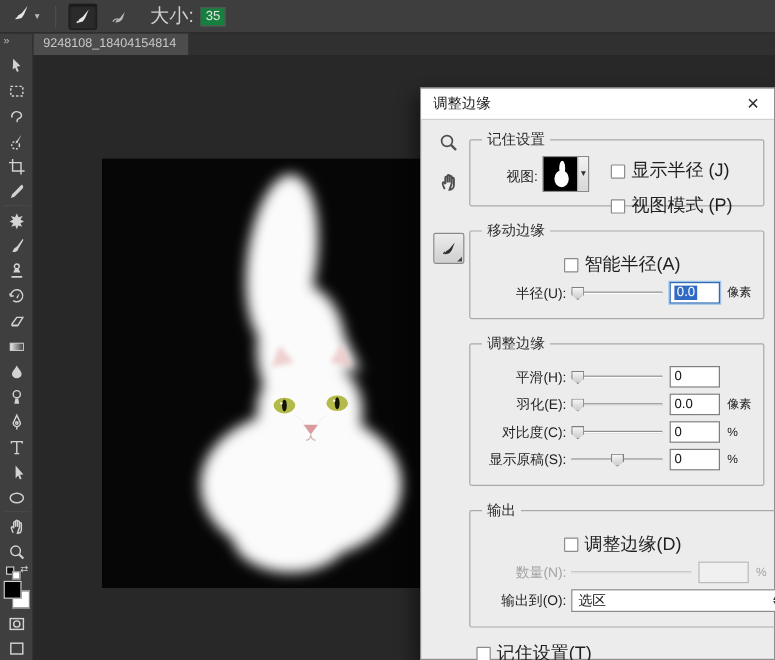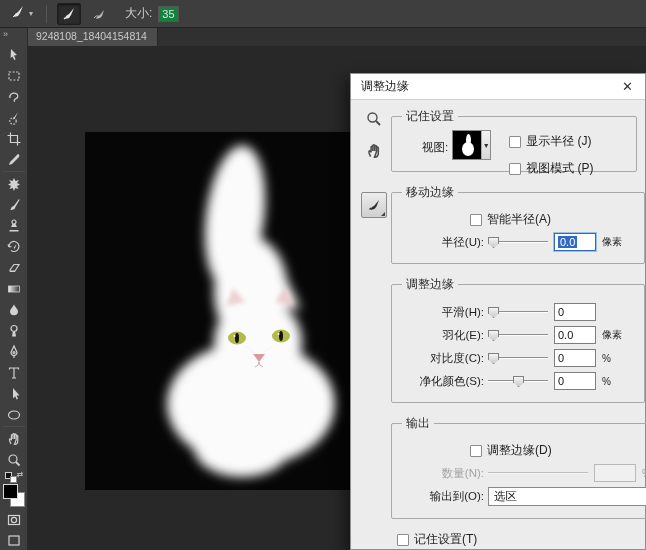--- a/index.html
+++ b/index.html
@@ -9,21 +9,21 @@
 
   
   .options-bar { position:absolute; left:0; top:0; width:646px; height:28px; background:#3e3e3e;
     border-bottom:1px solid #232323; display:flex; align-items:center; gap:6px; padding:0 6px; }
   .tool-preview { display:flex; align-items:center; gap:2px; padding:2px 3px; }
   .dd-arrow { color:#bbb; font-size:8px; }
   .ob-sep { width:1px; height:18px; background:#2c2c2c; border-right:1px solid #555; margin:0 4px; }
   .obtn { width:24px; height:22px; display:flex; align-items:center; justify-content:center;
     background:transparent; border:1px solid transparent; border-radius:2px; }
   .obtn.pressed { background:#2b2b2b; border-color:#1e1e1e; box-shadow:inset 0 1px 2px #111; }
-  .ob-label { color:#cfcfcf; font-size:12px; margin-left:8px; }
+  .ob-label { color:#cfcfcf; font-size:16px; margin-left:8px; }
   .ob-value { color:#e2e2e2; font-size:11px; background:#15803d; border:1px solid #555;
     padding:1px 3px; min-width:18px; text-align:left; }
 
   
   .toolbar { position:absolute; left:0; top:28px; width:28px; height:522px; background:#3f3f3f;
     border-right:1px solid #2a2a2a; display:flex; flex-direction:column; align-items:center; overflow:hidden; }
   .tb-collapse { color:#b5b5b5; font-size:9px; align-self:flex-start; padding:1px 3px; letter-spacing:-1px; }
   .tb-grip { width:18px; height:4px; margin:1px 0 3px 0;
     background:repeating-linear-gradient(90deg,#555 0 2px,transparent 2px 4px); }
   .ticon { width:24px; height:21px; display:flex; align-items:center; justify-content:center; flex:0 0 auto; }
@@ -60,24 +60,24 @@
   .side-gap { height:10px; }
   .brush-btn { margin-top:28px; width:26px; height:26px; background:linear-gradient(#ececec,#cfcfcf);
     border:1px solid #8a8a8a; border-radius:2px; position:relative; display:flex; align-items:center; justify-content:center; }
   .brush-btn svg { stroke:#2e2e2e; }
   .brush-btn::after { content:""; position:absolute; right:1px; bottom:1px; border-left:4px solid transparent;
     border-bottom:4px solid #444; }
 
   fieldset { border:1px solid #a9a9a9; border-radius:2px; margin-bottom:12px; padding:5px 6px 7px 6px; }
   legend { font-size:12px; color:#2d2d2d; padding:0 4px; margin-left:4px; }
 
-  .row { display:flex; align-items:center; margin:5px 12px; }
+  .row { display:flex; align-items:center; margin:5px 0; }
   .rlabel { font-size:11.5px; color:#1f1f1f; width:78px; text-align:right; padding-right:4px; white-space:nowrap; flex:0 0 auto; }
   .cb { width:12px; height:12px; background:#fff; border:1px solid #8c8c8c; border-radius:1px; flex:0 0 auto; }
-  .cb-label { font-size:12px; color:#1f1f1f; margin-left:5px; white-space:nowrap; }
+  .cb-label { font-size:15px; color:#1f1f1f; margin-left:5px; white-space:nowrap; }
   .indent { margin-left:72px; }
 
   .slider { position:relative; flex:1 1 auto; height:14px; min-width:60px; }
   .slider .track { position:absolute; left:0; right:0; top:6px; height:2px; background:#8f8f8f;
     border-bottom:1px solid #fdfdfd; }
   .slider .handle { position:absolute; top:2px; width:11px; height:11px; background:linear-gradient(#fafafa,#c6c6c6);
     clip-path:polygon(0 0,100% 0,100% 60%,50% 100%,0 60%); box-shadow:inset 0 0 0 1px #7e7e7e; }
   .handle.pos-0 { left:0; }
   .handle.pos-50 { left:calc(50% - 5px); }
   .slider.disabled .track { background:#bdbdbd; border-bottom-color:#f4f4f4; }
@@ -423,21 +423,21 @@
           <span class="slider">
               <span class="track"></span>
               <span class="handle pos-0"></span>
             </span>
           <span class="nbox">
               <span>0</span>
             </span>
           <span class="unit">%</span>
         </div>
         <div class="row">
-          <span class="rlabel">净化颜色(S):</span>
+          <span class="rlabel">显示原稿(S):</span>
           <span class="slider">
               <span class="track"></span>
               <span class="handle pos-50"></span>
             </span>
           <span class="nbox">
               <span>0</span>
             </span>
           <span class="unit">%</span>
         </div>
       </fieldset>

